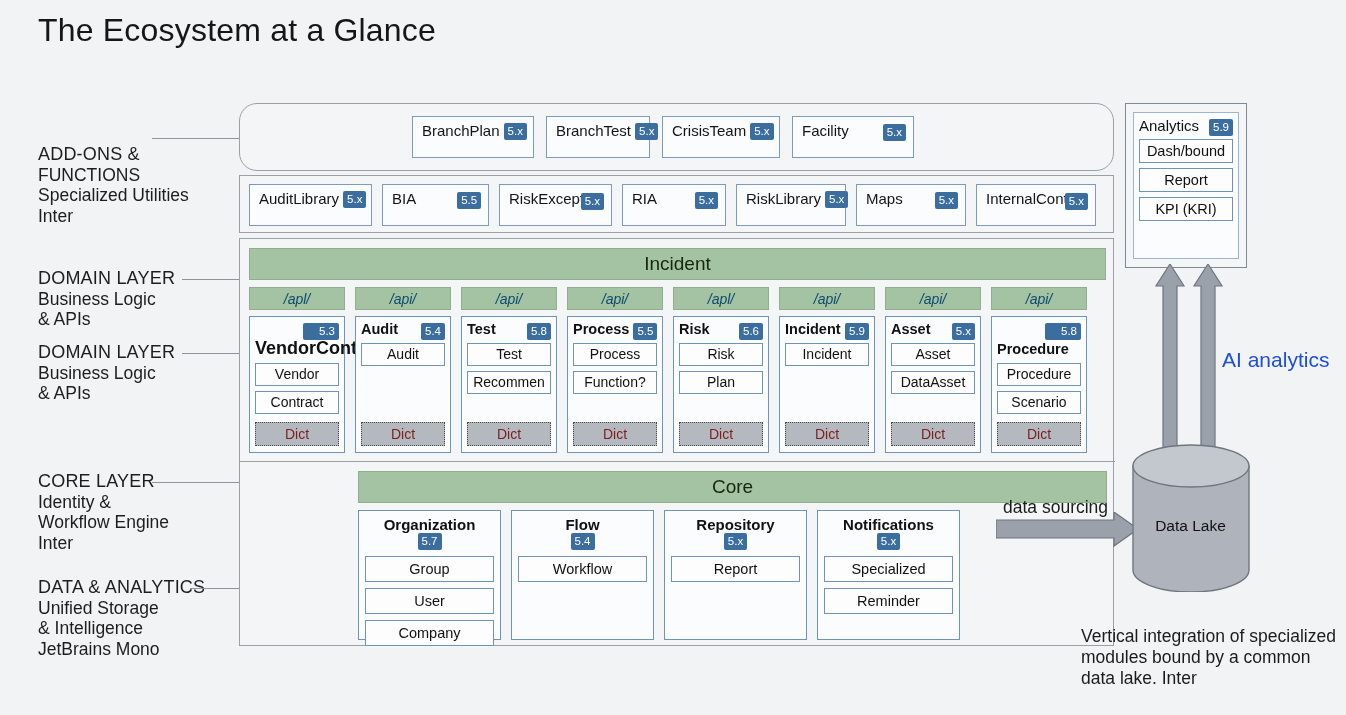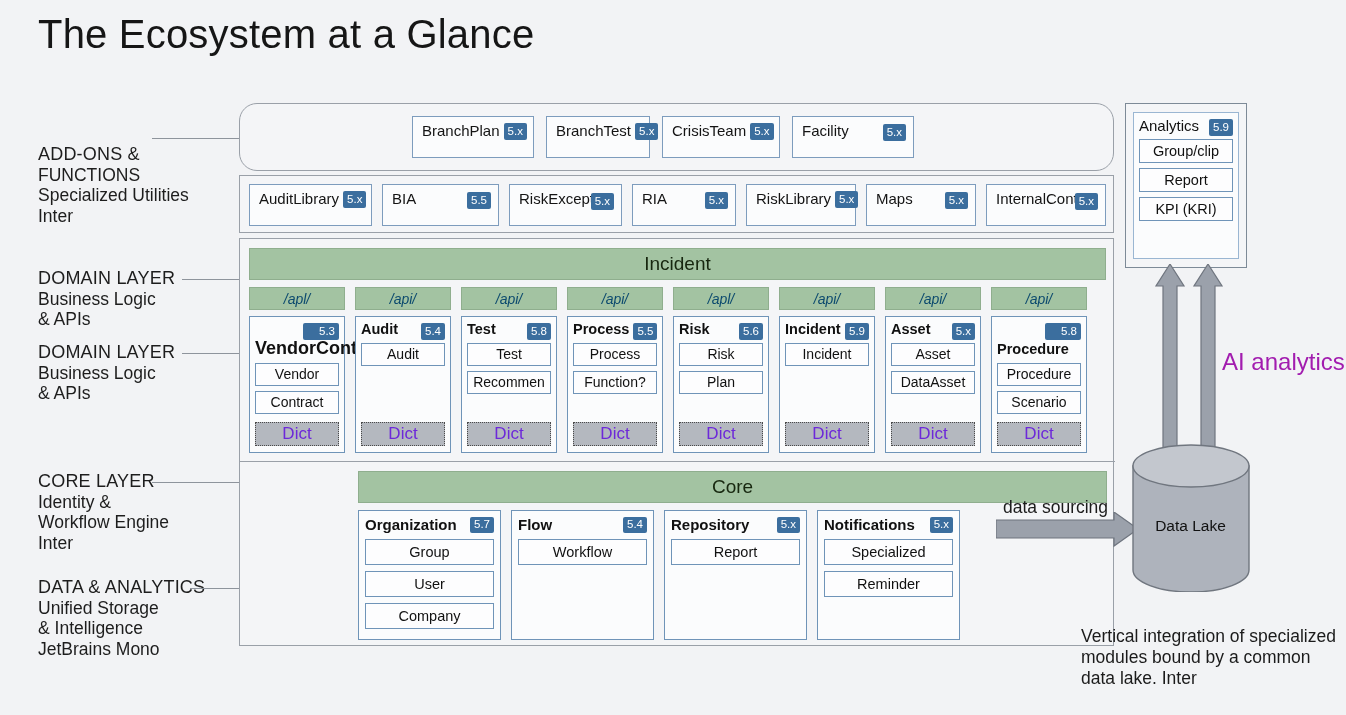--- a/index.html
+++ b/index.html
@@ -10,21 +10,21 @@
     font-family: "Liberation Sans", sans-serif;
     color: #1b1b1b;
     position: relative;
     overflow: hidden;
   }
   .page { position:absolute; inset:0; }
 
   
   .title {
     position:absolute; left:38px; top:12px;
-    font-size:40px; font-weight:300; letter-spacing:0.2px;
+    font-size:32px; font-weight:300; letter-spacing:0.2px;
     color:#161616; white-space:nowrap;
   }
 
   
   .side-label { position:absolute; font-size:17.5px; line-height:20.5px; color:#1d1d1d; }
   .side-label .cap { font-size:18px; letter-spacing:0.2px; }
   .side-label .sub { }
   .ll1 { left:38px; top:144px; }
   .ll2 { left:38px; top:268px; }
   .ll3 { left:38px; top:342px; }
@@ -109,61 +109,61 @@
   .ent {
     margin-top:5px; height:23px; background:#fdfdfe;
     border:1px solid #6f94b8;
     display:flex; align-items:center; justify-content:center;
     font-size:14px; color:#111; overflow:hidden; white-space:nowrap;
   }
   .dict {
     position:absolute; left:5px; right:5px; bottom:6px;
     height:24px; background:#b4b8bf; border:1px dotted #4a4a4a;
     display:flex; align-items:center; justify-content:center;
-    font-size:17px; color:#6d28d9;
+    font-size:14px; color:#7f1d1d;
   }
 
   
   .coresec { position:absolute; left:0px; top:222px; width:875px; height:186px;
              border-top:1px solid #9aa0a8; }
   .core-hdr {
     position:absolute; left:118px; top:9px; width:749px; height:32px;
     background:#a3c3a2; border:1px solid #8fae8e;
     display:flex; align-items:center; justify-content:center;
     font-size:19px; color:#17270f;
   }
   .corecols { position:absolute; left:118px; top:48px; display:flex; gap:10px; }
   .corebox {
     width:143px; height:130px; background:#fbfcfd;
     border:1px solid #6f94b8; padding:5px 6px;
   }
   .corebox .hdrrow {
-    display:flex; align-items:flex-end; justify-content:space-between;
-    font-size:15px; font-weight:bold; color:#111; white-space:nowrap;
+    display:flex; align-items:center; justify-content:space-between;
+    font-size:15px; font-weight:bold; color:#111; white-space:nowrap;flex-direction:column;
   }
   .corebox .ent { height:26px; font-size:14.5px; margin-top:6px; }
 
   
   .analytics-outer {
     position:absolute; left:1125px; top:103px; width:122px; height:165px;
     background:#f4f5f7; border:1px solid #7d8a97;
   }
   .analytics-inner {
     position:absolute; left:7px; top:8px; width:106px; height:147px;
     background:#fbfcfd; border:1px solid #9ab6d2; padding:4px 5px;
   }
   .analytics-inner .hdrwrap { font-size:15px; font-weight:400; color:#111; line-height:17px; }
   .analytics-inner .hdrwrap .badge { float:right; margin-top:2px; }
   .analytics-inner .ent { height:24px; font-size:14.5px; margin-top:5px; }
 
   
   .uparrow { position:absolute; }
   .lbl-ai {
     position:absolute; left:1222px; top:348px;
-    font-size:24px; color:#a21caf; white-space:nowrap;
+    font-size:21px; color:#1d4ed8; white-space:nowrap;
   }
   .lbl-datasourcing {
     position:absolute; left:1003px; top:497px;
     font-size:17.5px; color:#1b1b1b; white-space:nowrap;
   }
   .lakelabel {
     position:absolute; left:1133px; top:517px; width:115px;
     text-align:center; font-size:15.5px; color:#111;
   }
   .footnote {
@@ -233,21 +233,21 @@
         </div>
       </div>
   </div>
 
   <div class="panel addons2">
     <div class="boxrow" id="addons2">
         <div class="mod" style="width: 123px;">
           <span class="nm">AuditLibrary</span>
           <span class="badge">5.x</span>
         </div>
-        <div class="mod spread" style="width: 117px; gap: 31px;">
+        <div class="mod spread" style="width: 107px; gap: 31px;">
           <span class="nm">BIA</span>
           <span class="badge">5.5</span>
         </div>
         <div class="mod wrap" style="width: 113px;"><span class="badge">5.x</span><span class="nm">RiskException</span></div>
         <div class="mod spread" style="width: 104px;">
           <span class="nm">RIA</span>
           <span class="badge">5.x</span>
         </div>
         <div class="mod" style="width: 110px;">
           <span class="nm">RiskLibrary</span>
@@ -391,21 +391,21 @@
         </div>
     </div>
   </div>
 
   <div class="analytics-outer">
     <div class="analytics-inner">
       <div class="hdrwrap">
         <span class="badge">5.9</span>
         <span>Analytics</span>
       </div>
-      <div class="ent">Group/clip</div>
+      <div class="ent">Dash/bound</div>
       <div class="ent">Report</div>
       <div class="ent">KPI (KRI)</div>
     </div>
   </div>
 
   <svg class="uparrow" style="left:1150px; top:264px; width:80px; height:210px;" viewBox="0 0 80 210">
     <polygon points="20,0 34,22 27,22 27,210 13,210 13,22 6,22" fill="#9ba1ab" stroke="#6f757f" stroke-width="1.2"></polygon>
     <polygon points="58,0 72,22 65,22 65,210 51,210 51,22 44,22" fill="#9ba1ab" stroke="#6f757f" stroke-width="1.2"></polygon>
   </svg>
 

